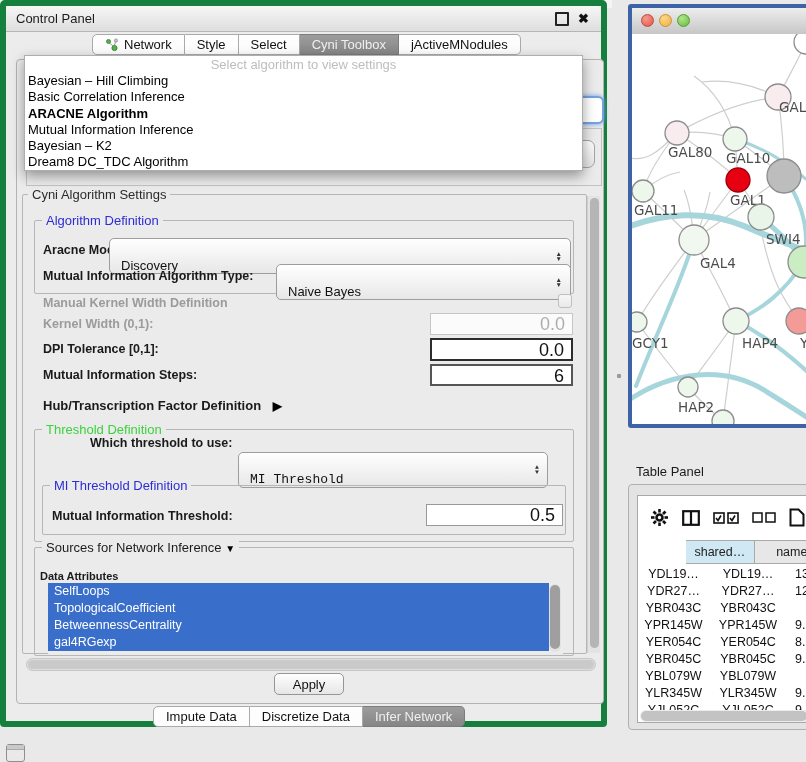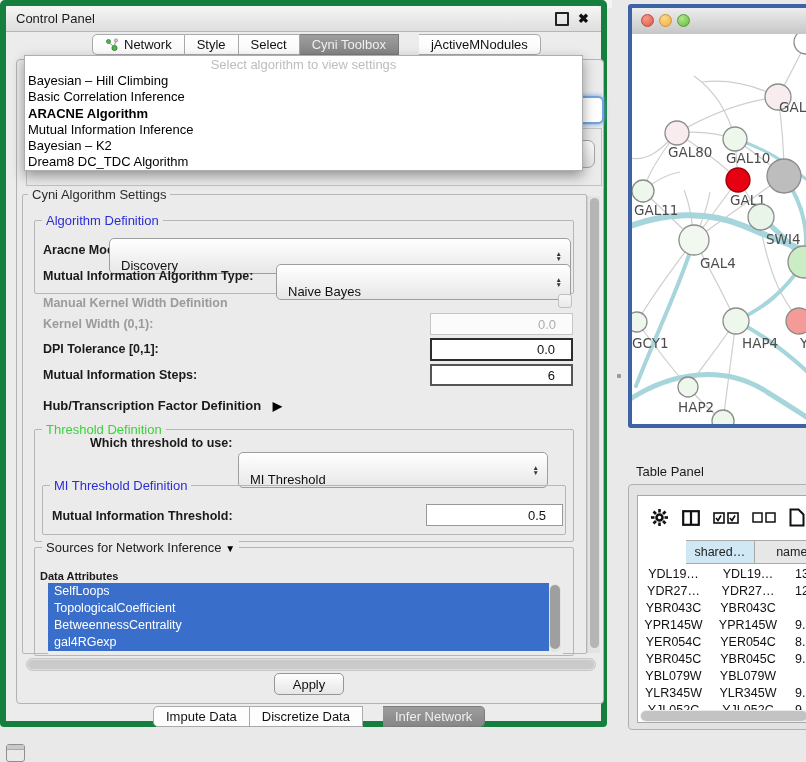--- a/index.html
+++ b/index.html
@@ -16,21 +16,21 @@
   .cp-title{font-size:13px;color:#1b1b1b;margin-left:10px;}
   .win-icons{position:absolute;right:12px;top:0;height:26px;display:flex;align-items:center;gap:9px;}
   .float-ic{width:10px;height:10px;border:2px solid #222;border-radius:1px;}
   .close-ic{font-size:13px;font-weight:bold;color:#111;line-height:10px;}
 
   
   .seg-bar{position:absolute;display:flex;height:21px;}
   .seg-tab{background:#fdfdfd;border:1px solid #aaa;border-left:none;padding:0 12px;
            font-size:13px;color:#111;display:flex;align-items:center;gap:5px;cursor:default;}
   .seg-tab:first-child{border-left:1px solid #aaa;border-radius:5px 0 0 5px;}
-  .seg-tab:last-child{border-radius:0 5px 5px 0;margin-left:20px;}
+  .seg-tab:last-child{border-radius:0 5px 5px 0;}
   .seg-tab.sel{background:linear-gradient(#9d9d9d,#868686);color:#f0f0f0;border-color:#7c7c7c;}
   .net-ic{width:14px;height:14px;}
 
   
   .content-panel{position:absolute;left:10px;top:53px;width:588px;height:645px;background:#ebebeb;
                  border:1px solid #b3b3b3;border-radius:4px;box-sizing:border-box;}
   .frag-combo-blue{position:absolute;left:480px;top:90px;width:118px;height:28px;background:#fff;
                    border:2px solid #74a2e0;border-radius:6px;box-shadow:0 0 5px #6b9fe8;z-index:5;box-sizing:border-box;}
   .frag-group{position:absolute;left:20px;top:122px;width:576px;height:58px;border:1px solid #c2c2c2;z-index:6;box-sizing:border-box;}
   .frag-combo2{position:absolute;left:28px;top:134px;width:561px;height:28px;border:1px solid #a5a5a5;
@@ -47,22 +47,22 @@
   .grp{position:absolute;border:1px solid #b6b6b6;border-radius:2px;box-sizing:border-box;}
   .grp-label{position:absolute;font-size:13px;background:#ebebeb;padding:0 4px;line-height:14px;white-space:nowrap;z-index:2;}
   .flabel{position:absolute;font-size:12.5px;font-weight:bold;color:#1a1a1a;white-space:nowrap;line-height:15px;}
   .flabel.dis{color:#9b9b9b;}
 
   .combo{position:absolute;background:linear-gradient(#ffffff,#e7e7e7);border:1px solid #9d9d9d;
          border-radius:5px;font-size:13px;color:#111;display:flex;align-items:flex-end;
          padding:0 24px 0 11px;box-sizing:border-box;height:36px;}
   .combo .arrows{position:absolute;right:8px;top:50%;transform:translateY(-50%);
                  display:flex;flex-direction:column;align-items:center;font-size:6.5px;line-height:5px;color:#333;}
-  .fld{position:absolute;background:#fff;font-size:13px;color:#111;display:flex;align-items:center;
-       justify-content:flex-end;padding:0 16px;box-sizing:border-box;height:22px;}
+  .fld{position:absolute;background:#fff;font-size:18px;color:#111;display:flex;
+       justify-content:flex-end;padding:0 7px;box-sizing:border-box;height:22px;}
   .fld.dis{background:#fbfbfb;border:1px solid #c6c6c6 !important;color:#aeaeae;}
   .chk{position:absolute;width:14px;height:14px;border:1px solid #bfbfbf;border-radius:3px;
        background:linear-gradient(#f7f7f7,#e9e9e9);box-sizing:border-box;}
   .tri-right{display:inline-block;font-size:12px;color:#000;}
   .tri-down{display:inline-block;font-size:10px;color:#000;}
 
   
   .attr-list{position:absolute;left:42px;top:577px;width:515px;height:71px;overflow:hidden;background:#ececec;}
   .attr-item{height:17px;line-height:17px;background:#3a6ecb;color:#fff;font-size:12.5px;
              padding-left:6px;margin-right:14px;white-space:nowrap;}
@@ -205,21 +205,21 @@
 
     <div class="flabel" style="left:37px;top:392px;font-size:13px;z-index:11;">
       <span>Hub/Transcription Factor Definition</span>
       <span class="tri-right" style="margin-left:8px;">▶</span>
     </div>
 
     <div class="grp" style="left:28px;top:423px;width:540px;height:113px;z-index:10;"></div>
     <div class="grp-label" style="left:36px;top:417px;color:#3bd23b;z-index:11;">Threshold Definition</div>
 
     <div class="flabel" style="left:84px;top:430px;z-index:11;">Which threshold to use:</div>
-    <div class="combo" style="left:232px;top:446px;width:310px;z-index:11;">
+    <div class="combo" style="left:232px;top:446px;width:310px;z-index:11;font-family:Liberation Mono, monospace;">
       <span>MI Threshold</span>
       <span class="arrows">
           <span>▲</span>
           <span>▼</span>
         </span>
     </div>
 
     <div class="grp" style="left:36px;top:479px;width:524px;height:50px;z-index:11;"></div>
     <div class="grp-label" style="left:44px;top:473px;color:#2c2cd6;z-index:12;">MI Threshold Definition</div>
     <div class="flabel" style="left:46px;top:503px;z-index:12;">Mutual Information Threshold:</div>

